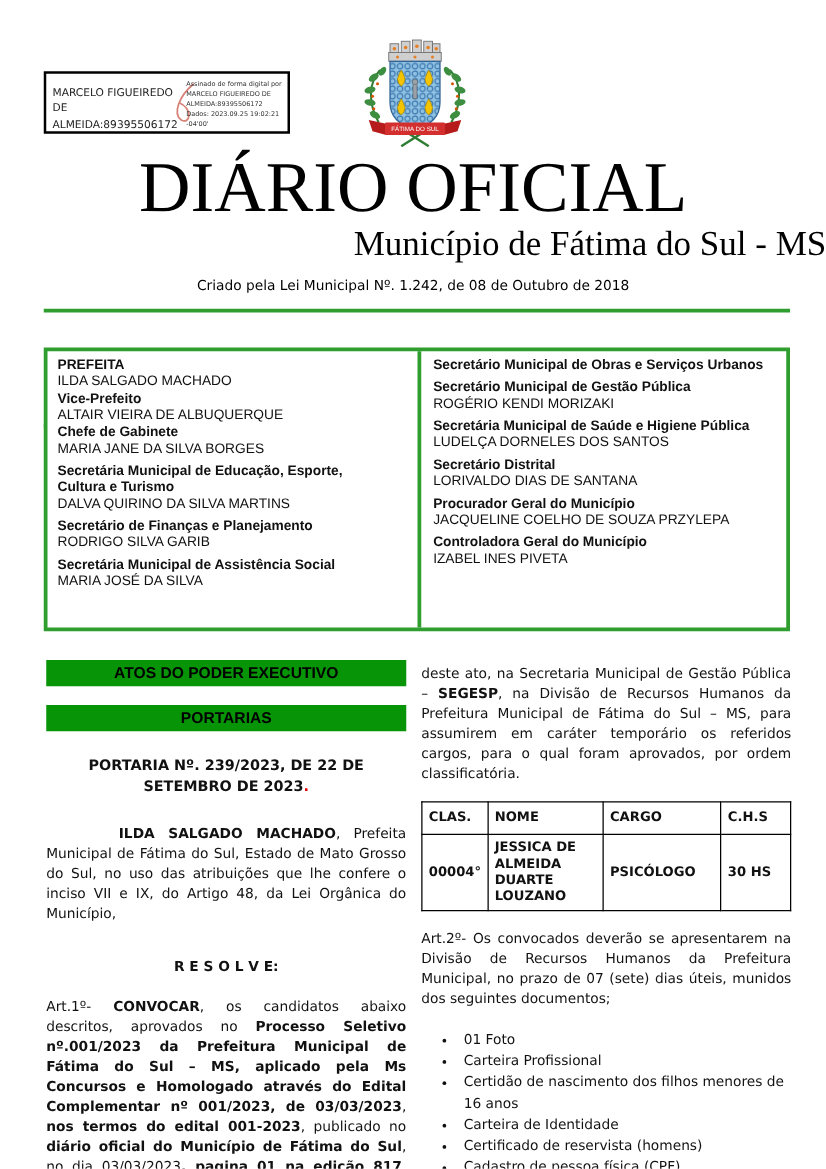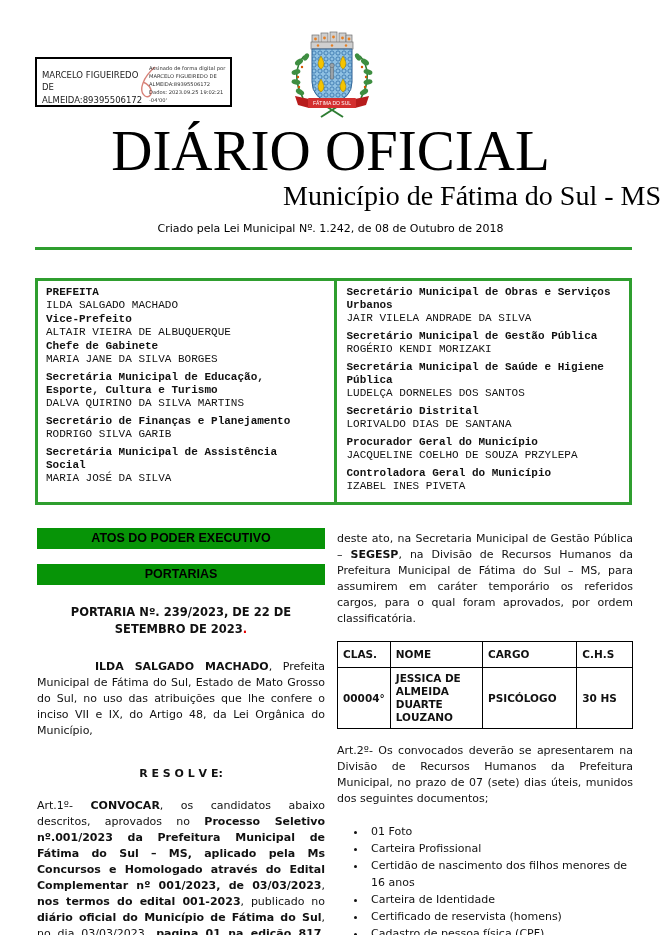--- a/index.html
+++ b/index.html
@@ -32,21 +32,21 @@
     border-top:3px solid var(--border-green);border-bottom:3px solid var(--border-green);
     padding:5px 6px 4px 6px;display:flex;align-items:center;
     font-family:"Liberation Sans",sans-serif;font-size:14px;font-weight:bold;}
   .info-edition{width:150px;text-align:left;}
   .info-date{flex:1;text-align:center;margin-top:48px;}
   .info-page{width:110px;text-align:right;}
 
   
   .officials{position:absolute;left:35px;top:278px;width:597px;height:227px;
     border:3px solid var(--border-green);display:flex;background:#fff;}
-  .off-col{width:50%;padding:5px 8px 4px 8px;font-family:Liberation Mono, monospace;font-size:11px;line-height:13px;}
+  .off-col{width:50%;padding:5px 8px 4px 8px;font-family:Liberation Sans, sans-serif;font-size:11px;line-height:13px;}
   .off-col.left{padding-right:38px;}
   .off-col.right{border-left:3px solid var(--border-green);padding-left:10px;padding-right:10px;}
   .off-group{margin-bottom:5px;}
   .off-col.left .off-group:nth-child(1),
   .off-col.left .off-group:nth-child(2){margin-bottom:1px;}
   .off-title{font-weight:bold;}
   .off-name{font-weight:normal;}
 
   
   .col{position:absolute;top:528px;font-size:11px;line-height:16px;text-align:justify;}
@@ -209,21 +209,20 @@
         <div class="off-name">RODRIGO SILVA GARIB</div>
       </div>
       <div class="off-group">
         <div class="off-title">Secretária Municipal de Assistência Social</div>
         <div class="off-name">MARIA JOSÉ DA SILVA</div>
       </div>
     </div>
     <div class="off-col right">
       <div class="off-group">
         <div class="off-title">Secretário Municipal de Obras e Serviços Urbanos</div>
-        <div class="off-name">JAIR VILELA ANDRADE DA SILVA</div>
       </div>
       <div class="off-group">
         <div class="off-title">Secretário Municipal de Gestão Pública</div>
         <div class="off-name">ROGÉRIO KENDI MORIZAKI</div>
       </div>
       <div class="off-group">
         <div class="off-title">Secretária Municipal de Saúde e Higiene Pública</div>
         <div class="off-name">LUDELÇA DORNELES DOS SANTOS</div>
       </div>
       <div class="off-group">

